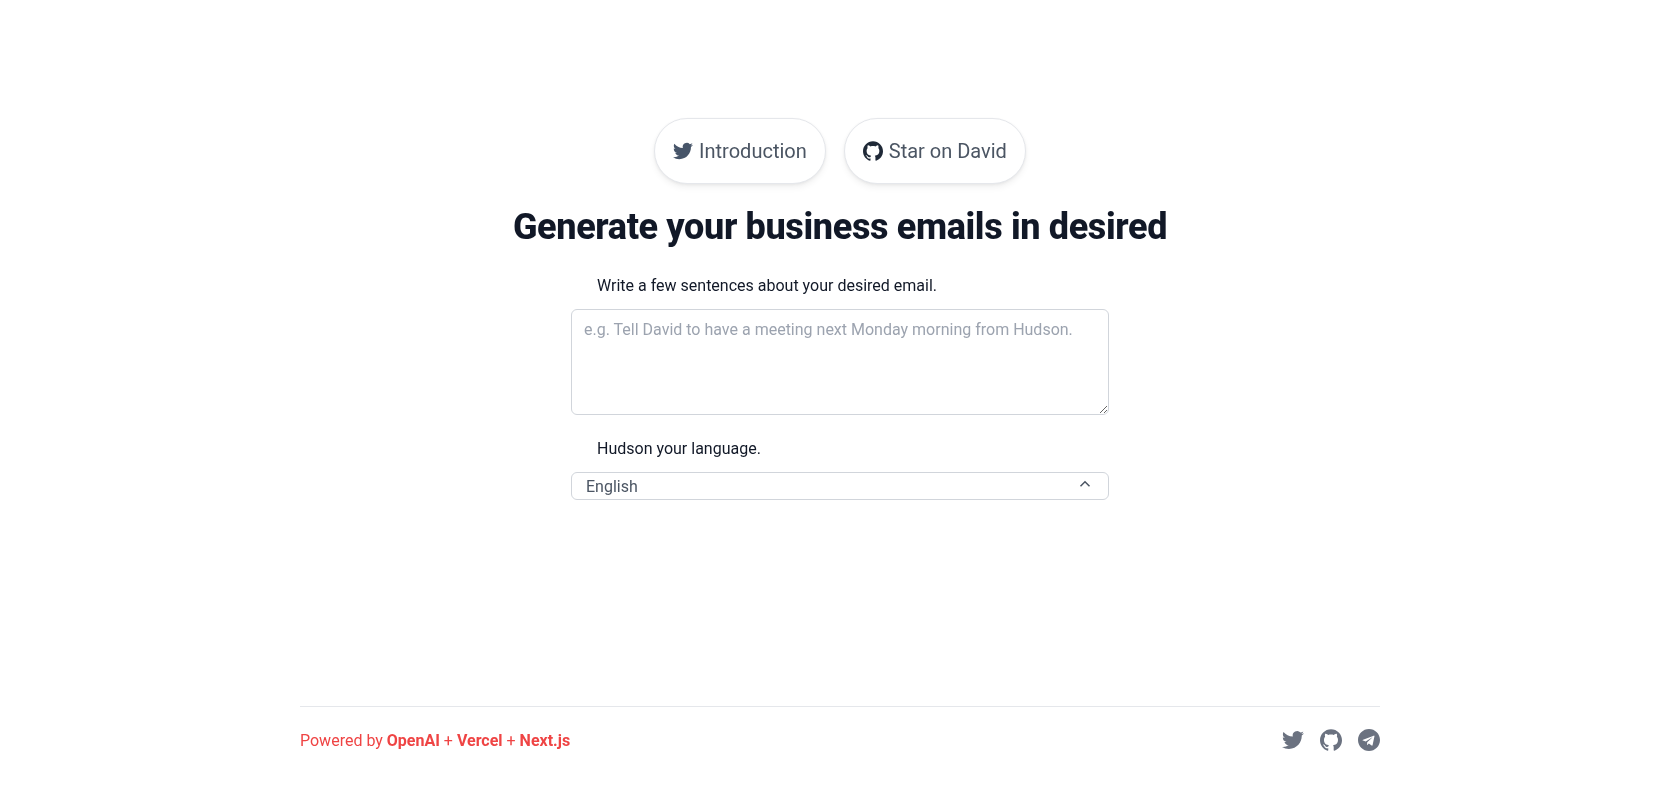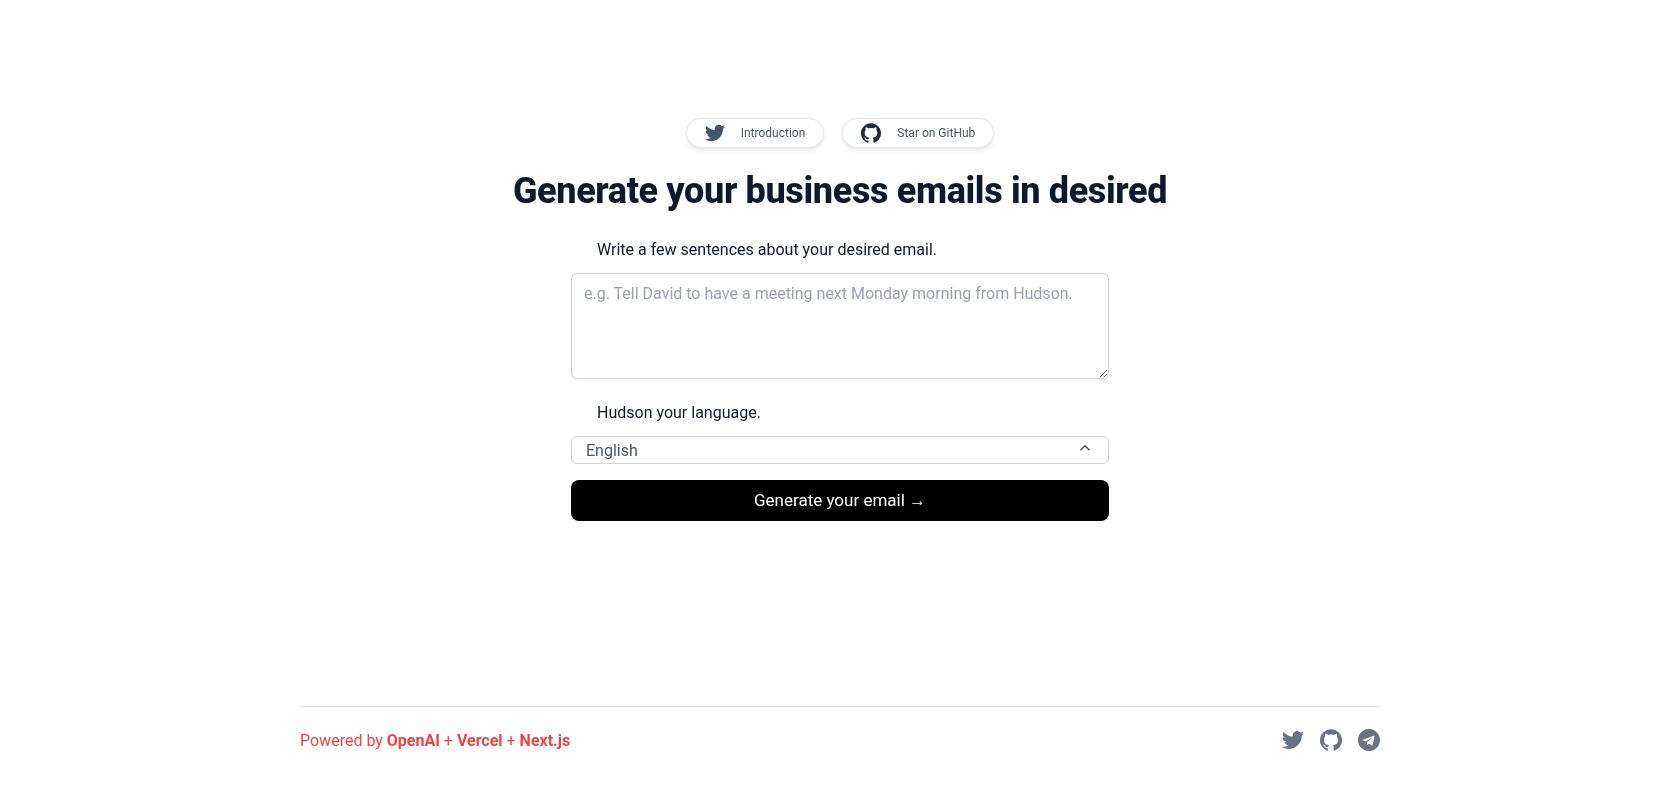--- a/index.html
+++ b/index.html
@@ -23,28 +23,28 @@
       padding-top: 118px;
     }
     .pills {
       display: flex;
       gap: 18px;
       margin-bottom: 22px;
     }
     .pill {
       display: inline-flex;
       align-items: center;
-      gap: 16px;
-      padding: 4px 18px;
+      gap: 6px;
+      padding: 20px 18px;
       border: 1px solid #e5e7eb;
       border-radius: 9999px;
       background: #fff;
       box-shadow: 0 1px 3px rgba(0,0,0,0.06), 0 4px 6px rgba(0,0,0,0.05);
       cursor: pointer;
-      font-size: 12px;
+      font-size: 20px;
       color: #4b5563;
     }
     .pill svg {
       width: 20px;
       height: 20px;
       display: block;
     }
     .title {
       font-size: 36px;
       font-weight: 800;
@@ -163,21 +163,21 @@
       </span>
       <span>Introduction</span>
     </a>
 
     <a class="pill">
       <span>
         <svg viewBox="0 0 24 24" fill="#1f2937">
             <path d="M12 .297c-6.63 0-12 5.373-12 12 0 5.303 3.438 9.8 8.205 11.385.6.113.82-.258.82-.577 0-.285-.01-1.04-.015-2.04-3.338.724-4.042-1.61-4.042-1.61C4.422 18.07 3.633 17.7 3.633 17.7c-1.087-.744.084-.729.084-.729 1.205.084 1.838 1.236 1.838 1.236 1.07 1.835 2.809 1.305 3.495.998.108-.776.417-1.305.76-1.605-2.665-.3-5.466-1.332-5.466-5.93 0-1.31.465-2.38 1.235-3.22-.135-.303-.54-1.523.105-3.176 0 0 1.005-.322 3.3 1.23.96-.267 1.98-.399 3-.405 1.02.006 2.04.138 3 .405 2.28-1.552 3.285-1.23 3.285-1.23.645 1.653.24 2.873.12 3.176.765.84 1.23 1.91 1.23 3.22 0 4.61-2.805 5.625-5.475 5.92.42.36.81 1.096.81 2.22 0 1.606-.015 2.896-.015 3.286 0 .315.21.69.825.57C20.565 22.092 24 17.592 24 12.297c0-6.627-5.373-12-12-12"></path>
           </svg>
       </span>
-      <span>Star on GitHub</span>
+      <span>Star on David</span>
     </a>
 
   </div>
 
   <h1 class="title">Generate your business emails in desired</h1>
 
   <div class="form-area">
     <div class="step-label">
       <span class="step-text">Write a few sentences about your desired email.</span>
     </div>
@@ -190,21 +190,20 @@
 
     <div class="select-box">
       <span>English</span>
       <span>
         <svg viewBox="0 0 24 24">
             <polyline points="6 15 12 9 18 15"></polyline>
           </svg>
       </span>
     </div>
 
-    <button class="generate-btn">Generate your email →</button>
   </div>
 </div>
 
 <footer class="footer">
   <div class="footer-left">
     <span>Powered by </span><span class="bold">OpenAI</span><span> + </span><span class="bold">Vercel</span><span> + </span><span class="bold">Next.js</span>
   </div>
   <div class="footer-right">
     <a class="footer-icon">
       <span>

